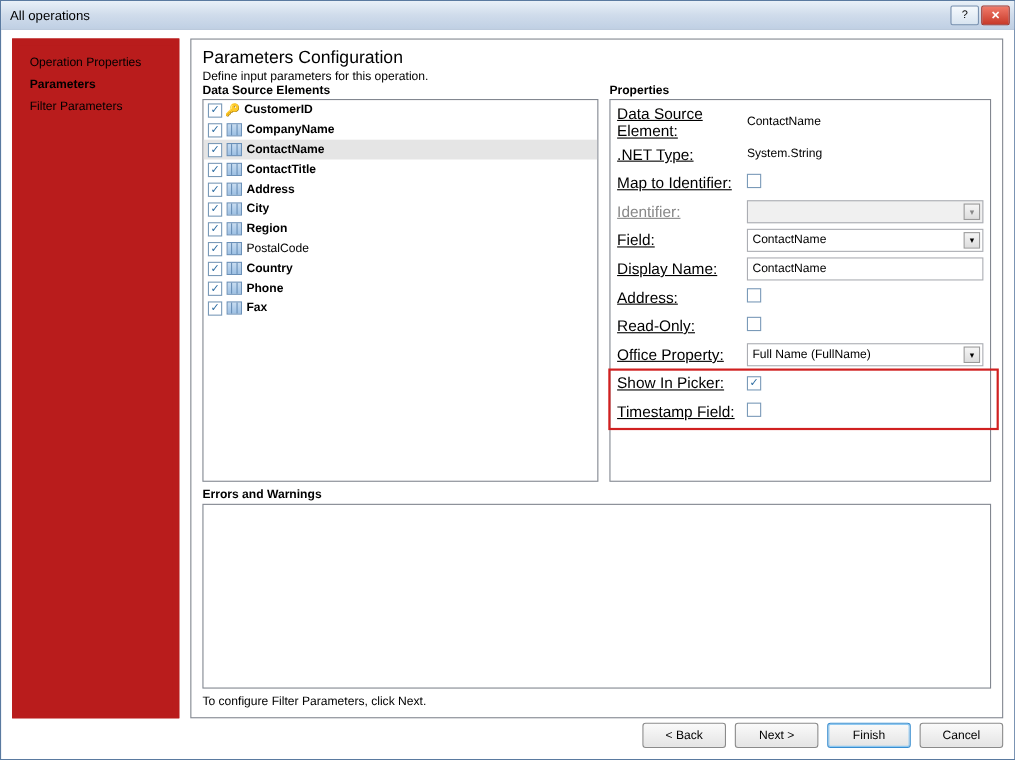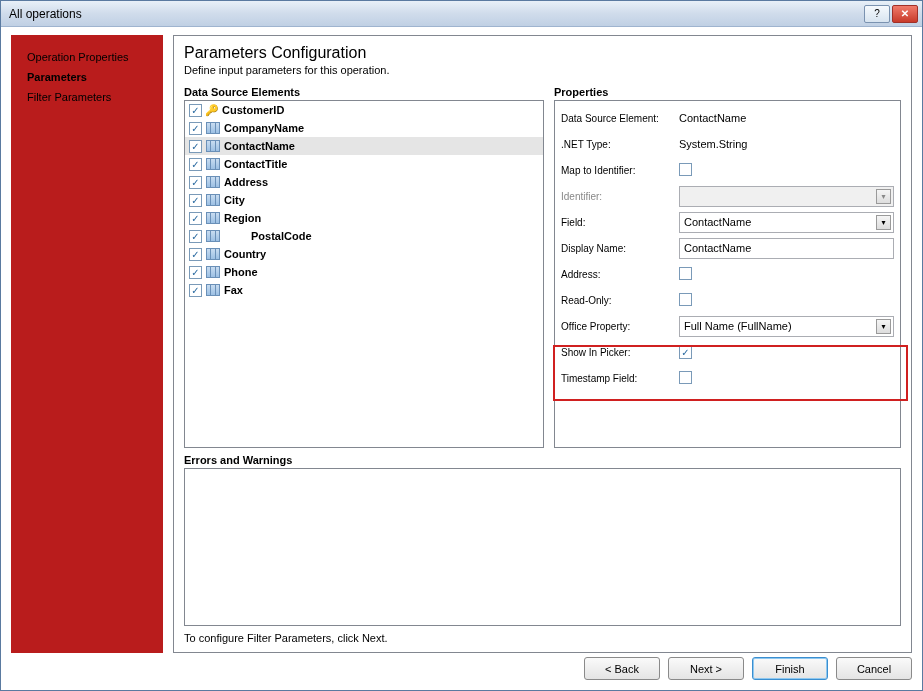--- a/index.html
+++ b/index.html
@@ -45,21 +45,21 @@
   }
   .side-item {
     padding: 4px 10px; font-size:11px; cursor:default;
   }
   .side-item.active { font-weight:bold; }
   .content {
     flex:1; border:1px solid #828790; background:#fff;
     padding: 8px 10px; display:flex; flex-direction:column; min-width:0;
   }
   h1.page-title { font-size:16px; font-weight:normal; margin:0 0 2px 0;}
-  .page-sub { font-size:11px; margin-bottom:10px;}
+  .page-sub { font-size:11px; }
   .section-title { font-weight:bold; font-size:11px; margin-bottom:2px;}
   .two-col { display:flex; gap:10px; min-height:0;}
   .ds-panel { width:360px; display:flex; flex-direction:column; }
   .ds-list {
     border:1px solid #828790; background:#fff; height:348px;
     overflow:auto;
   }
   .ds-row {
     display:flex; align-items:center; gap:4px;
     padding: 1px 4px; height:18px;
@@ -89,21 +89,21 @@
   }
   .ds-label { font-size:11px; }
   .props-panel { flex:1; display:flex; flex-direction:column; min-width:0;}
   .props-grid {
     border:1px solid #828790; background:#fff; height:348px;
     padding:4px 6px;
     
     position:relative;
   }
   .prow { display:flex; align-items:center; min-height:26px; gap:6px;}
-  .plabel { width:112px; font-size:10px; }
+  .plabel { width:112px; font-size:14px;text-decoration:underline; }
   .plabel.disabled { color:#888;}
   .pval { flex:1; font-size:11px; }
   .pinput {
     width:100%; height:21px; border:1px solid #abadb3;
     font-size:11px; padding:0 4px; background:#fff;
   }
   .pselect {
     width:100%; height:21px; border:1px solid #abadb3;
     font-size:11px; background:#fff;
     display:flex; align-items:center; justify-content:space-between;
@@ -202,21 +202,21 @@
                   <span class="ds-label" style="font-weight: bold;">City</span>
                 </div>
                 <div class="ds-row">
                   <span class="check">✓</span>
                   <span class="col-icon"></span>
                   <span class="ds-label" style="font-weight: bold;">Region</span>
                 </div>
                 <div class="ds-row">
                   <span class="check">✓</span>
                   <span class="col-icon"></span>
-                  <span class="ds-label" style="font-weight: bold; margin-left: 27px;">PostalCode</span>
+                  <span class="ds-label" style="font-weight: normal;">PostalCode</span>
                 </div>
                 <div class="ds-row">
                   <span class="check">✓</span>
                   <span class="col-icon"></span>
                   <span class="ds-label" style="font-weight: bold;">Country</span>
                 </div>
                 <div class="ds-row">
                   <span class="check">✓</span>
                   <span class="col-icon"></span>
                   <span class="ds-label" style="font-weight: bold;">Phone</span>

